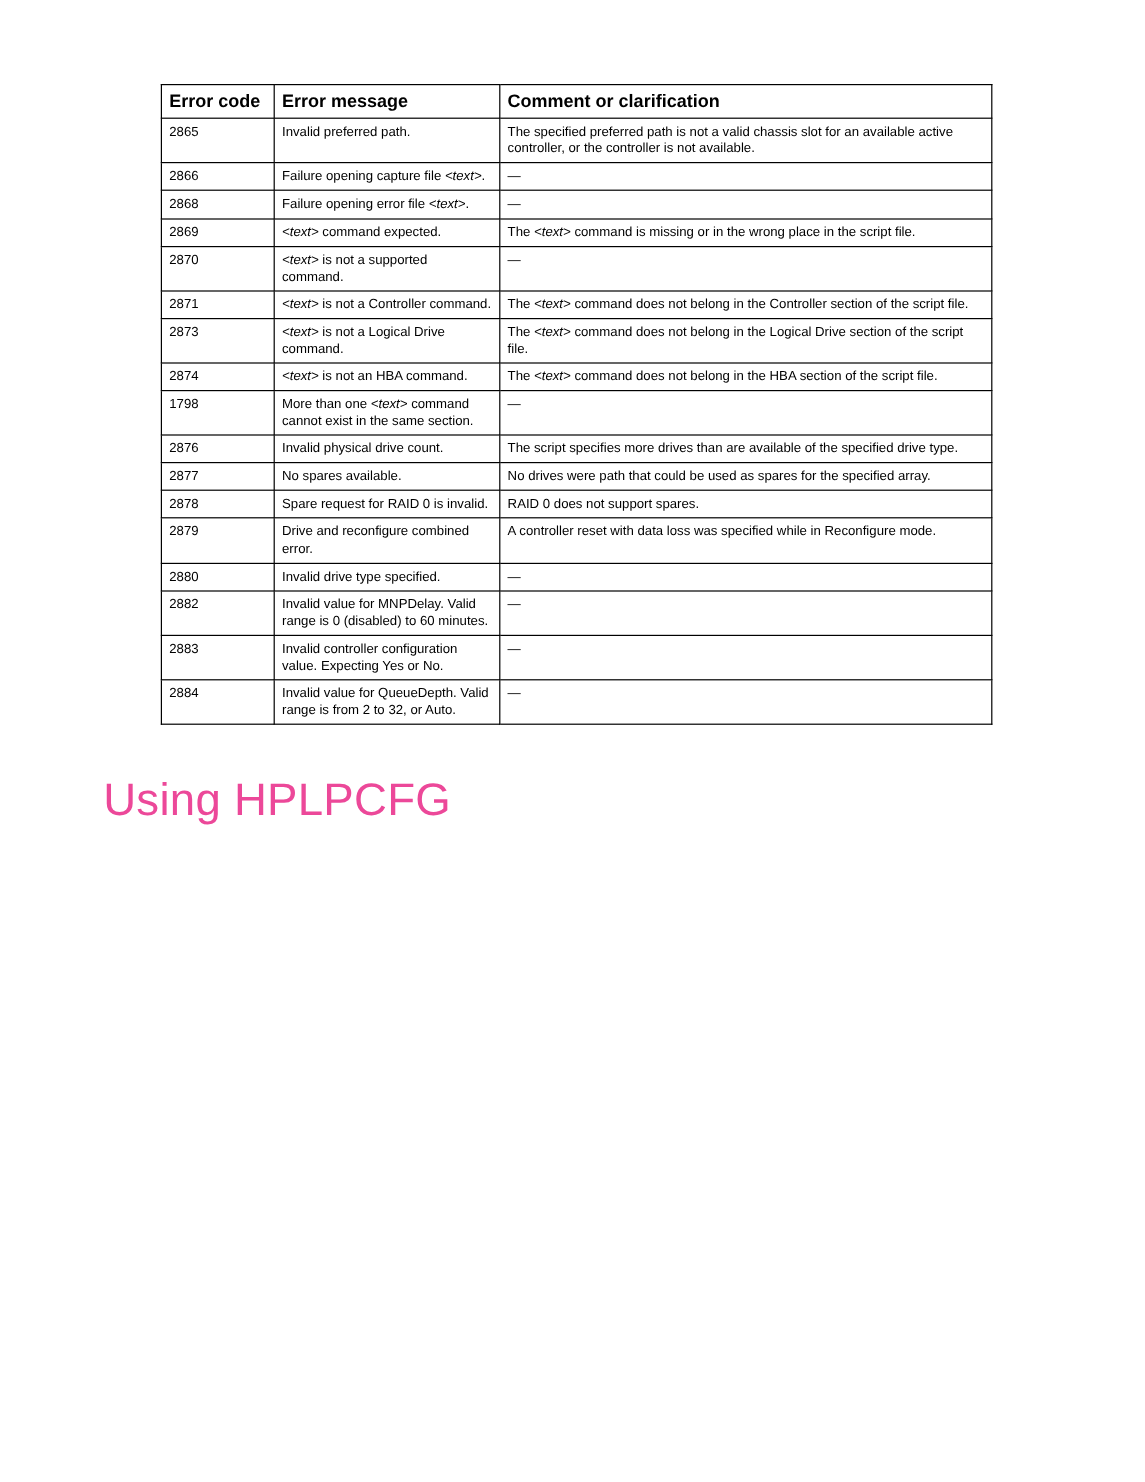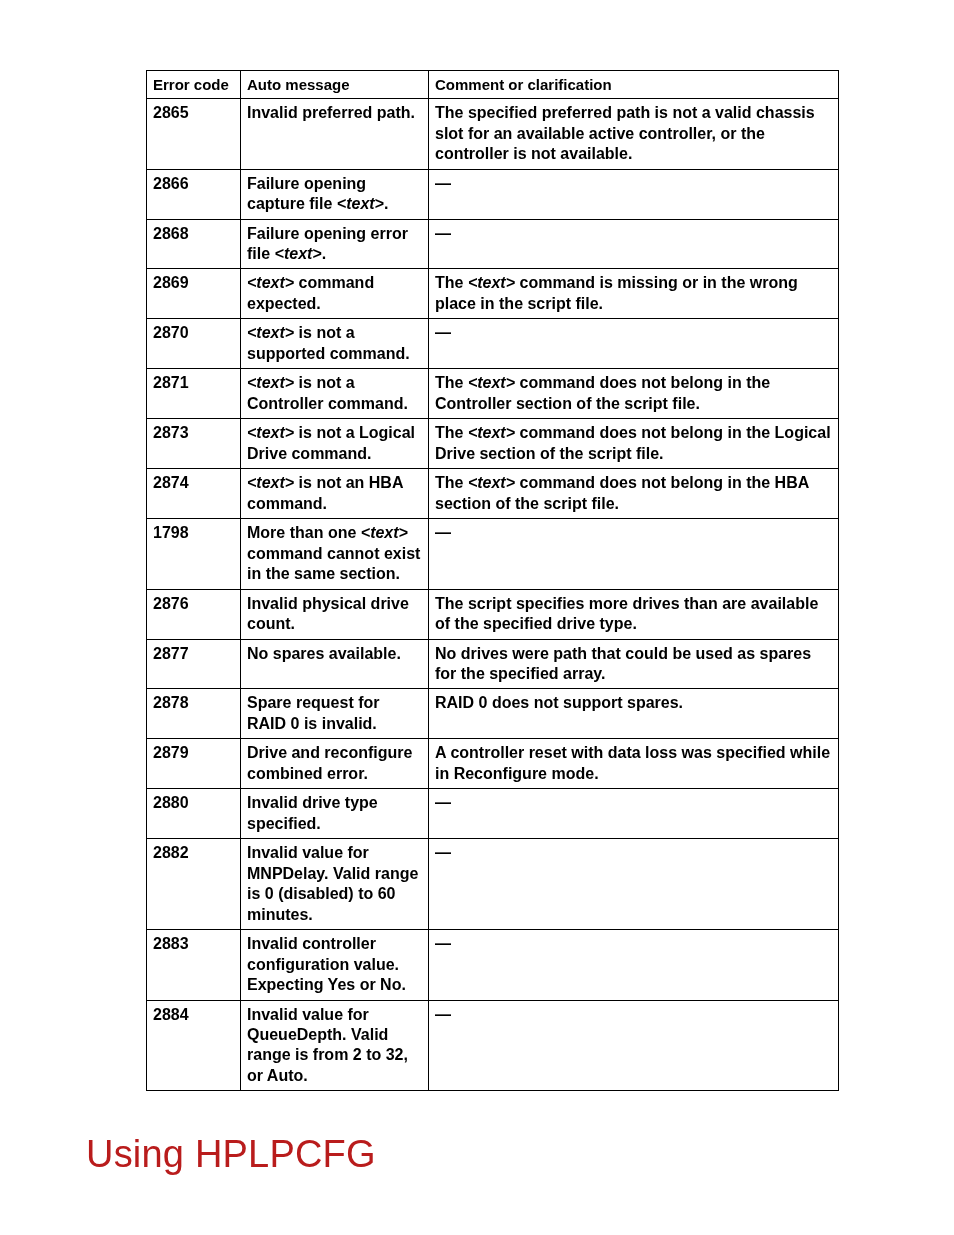--- a/index.html
+++ b/index.html
@@ -14,63 +14,63 @@
   .page {
     box-sizing: border-box;
     width: 954px;
     min-height: 1235px;
     padding: 70px 86px 50px 86px;
     position: relative;
   }
   table.err {
     border-collapse: collapse;
     width: 692px;
-    margin-left: 60px;
+    margin-left: 48px;
     table-layout: fixed;
   }
   table.err th, table.err td {
     border: 1px solid #000;
     padding: 4px 6px 4px 6px;
     vertical-align: top;
-    font-size: 16px;
+    font-size: 11px;
     line-height: 1.28;
-    font-weight: 700;
+    font-weight: 400;
   }
   table.err th {
     text-align: left;
     font-weight: 700;
     font-size: 15px;
   }
   col.c1 { width: 94px; }
   col.c2 { width: 188px; }
   col.c3 { width: 410px; }
   .ital { font-style: italic; }
   h1.section {
     font-size: 38px;
     font-weight: 400;
-    color: #b91c1c;
+    color: #ec4899;
     margin: 42px 0 14px 0;
     letter-spacing: 0.2px;
   }
 </style>
 </head>
 <body>
 
 <div class="page">
 
   <table class="err">
     <colgroup>
         <col class="c1">
         <col class="c2">
         <col class="c3">
       </colgroup>
     <thead>
       <tr>
         <th>Error code</th>
-        <th>Auto message</th>
+        <th>Error message</th>
         <th>Comment or clarification</th>
       </tr>
     </thead>
     <tbody id="tbody">
         <tr>
           <td>2865</td>
           <td>Invalid preferred path.</td>
           <td>The specified preferred path is not a valid chassis slot for an available active controller, or the controller is not available.</td>
         </tr>
         <tr>

